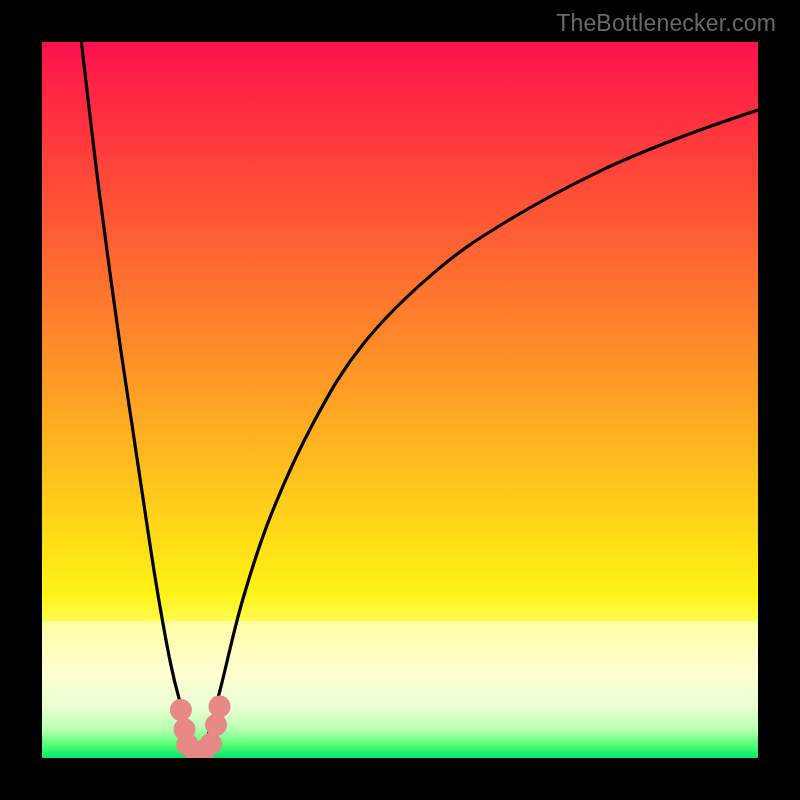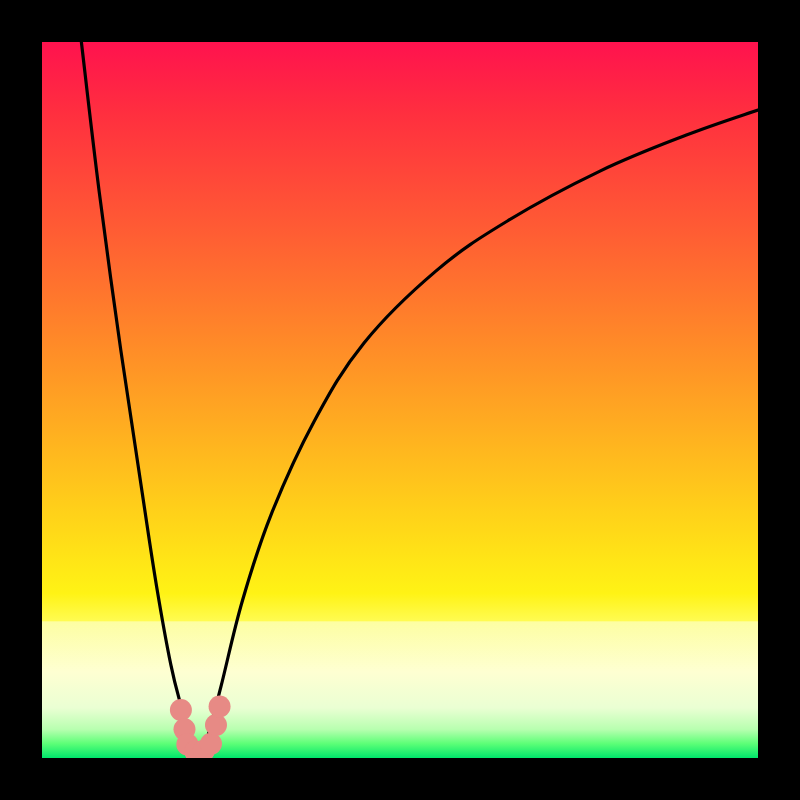--- a/index.html
+++ b/index.html
@@ -73,13 +73,14 @@
           <circle cx="142.48399999999998" cy="687.36" r="11" fill="#e78a85" stroke="#d06b66" stroke-width="0"></circle>
           <circle cx="145.348" cy="702.396" r="11" fill="#e78a85" stroke="#d06b66" stroke-width="0"></circle>
           <circle cx="153.224" cy="709.556" r="11" fill="#e78a85" stroke="#d06b66" stroke-width="0"></circle>
           <circle cx="161.816" cy="708.84" r="11" fill="#e78a85" stroke="#d06b66" stroke-width="0"></circle>
           <circle cx="168.976" cy="701.68" r="11" fill="#e78a85" stroke="#d06b66" stroke-width="0"></circle>
           <circle cx="173.988" cy="683.064" r="11" fill="#e78a85" stroke="#d06b66" stroke-width="0"></circle>
           <circle cx="177.568" cy="664.448" r="11" fill="#e78a85" stroke="#d06b66" stroke-width="0"></circle>
         </g>
     </svg>
   </div>
+  <div class="watermark">TheBottlenecker.com</div>
 </div>
 
 </body></html>

